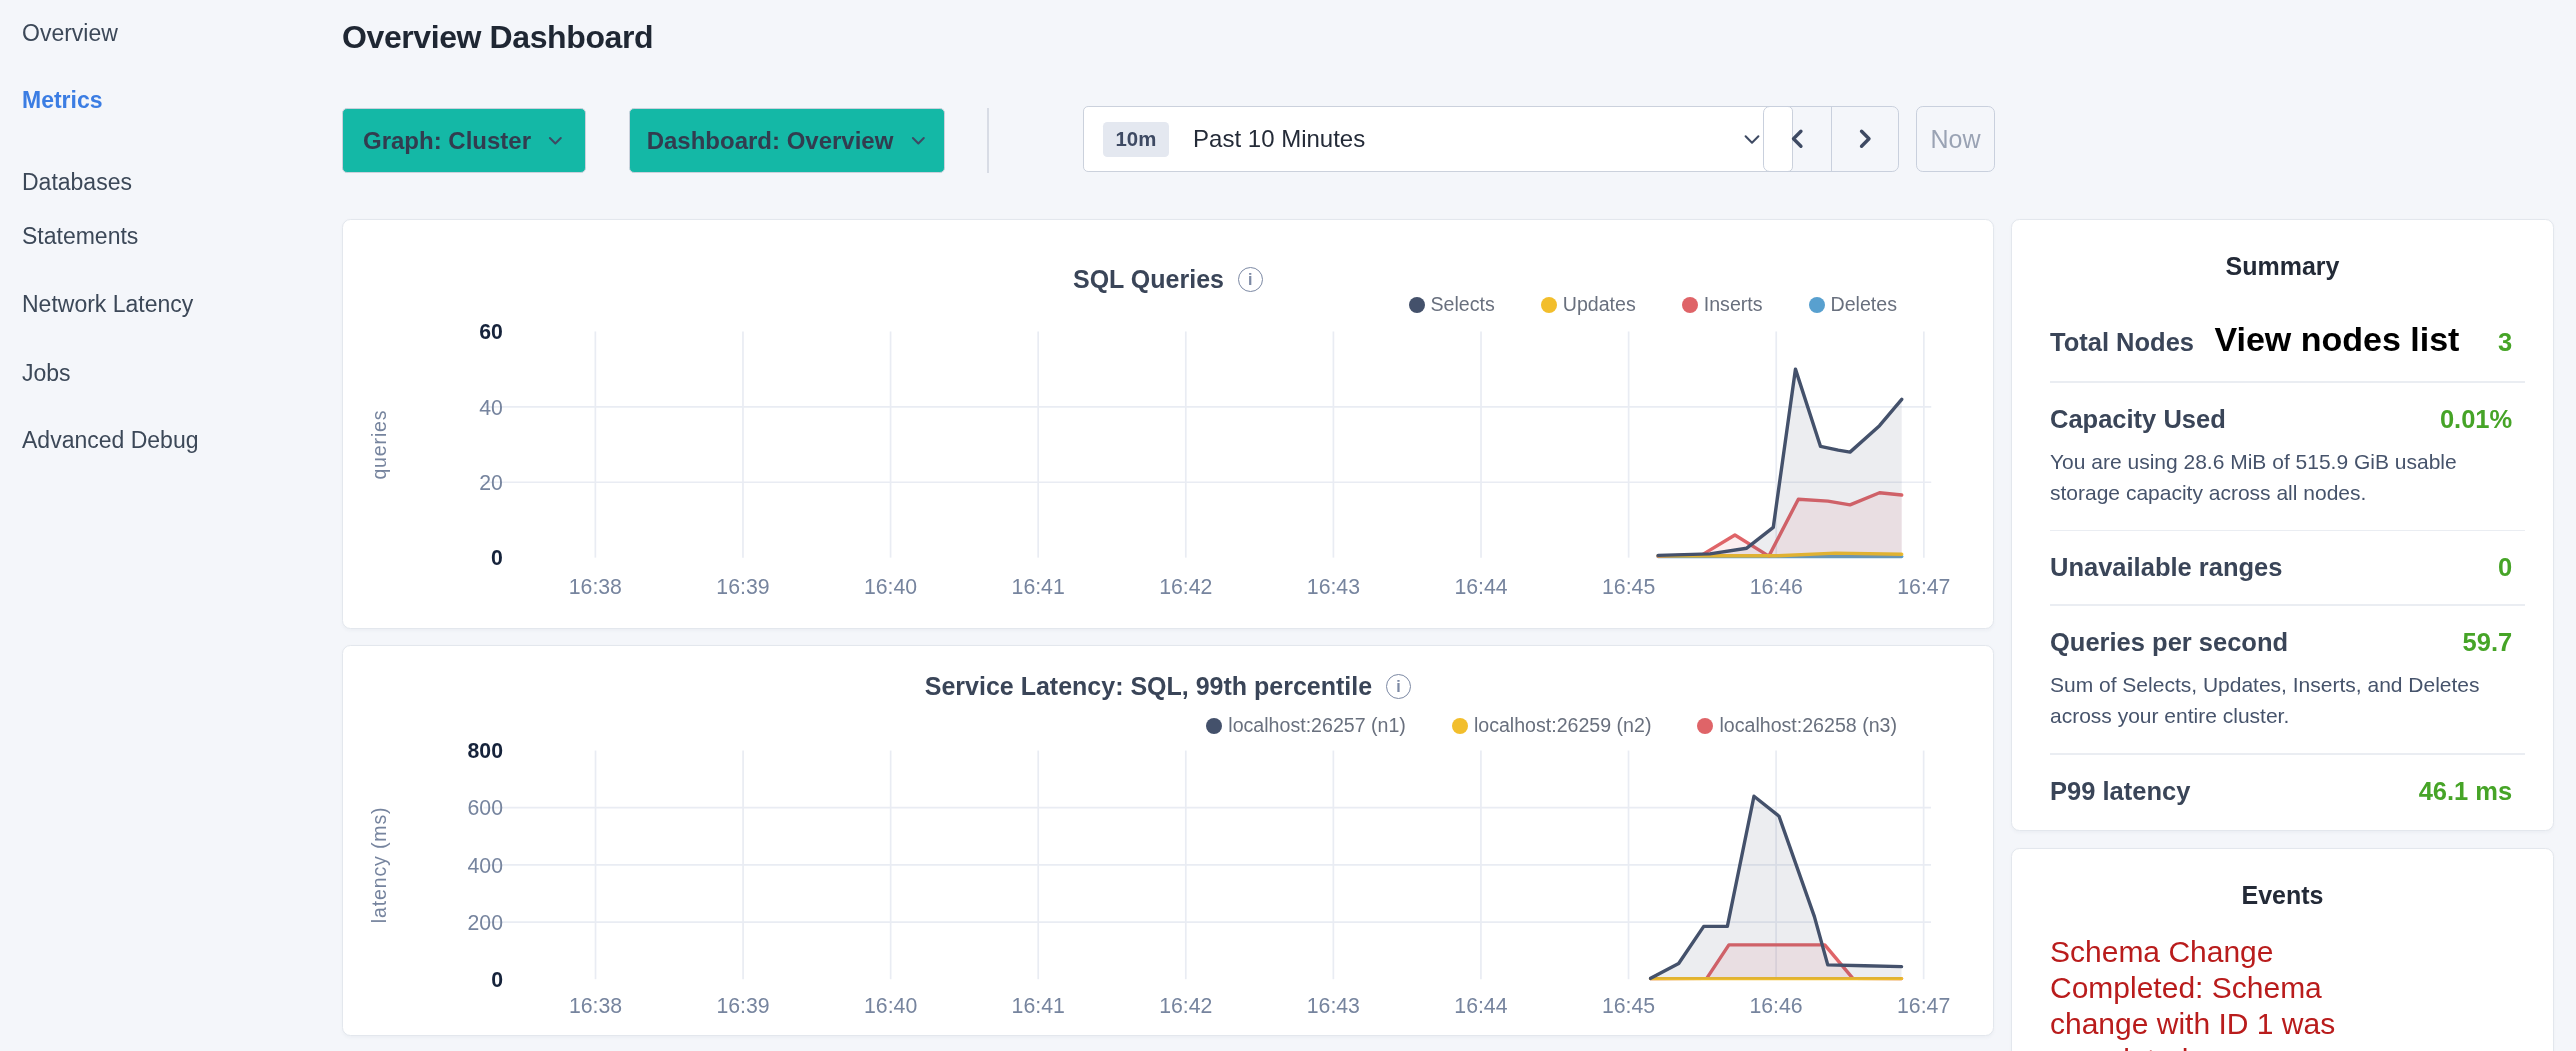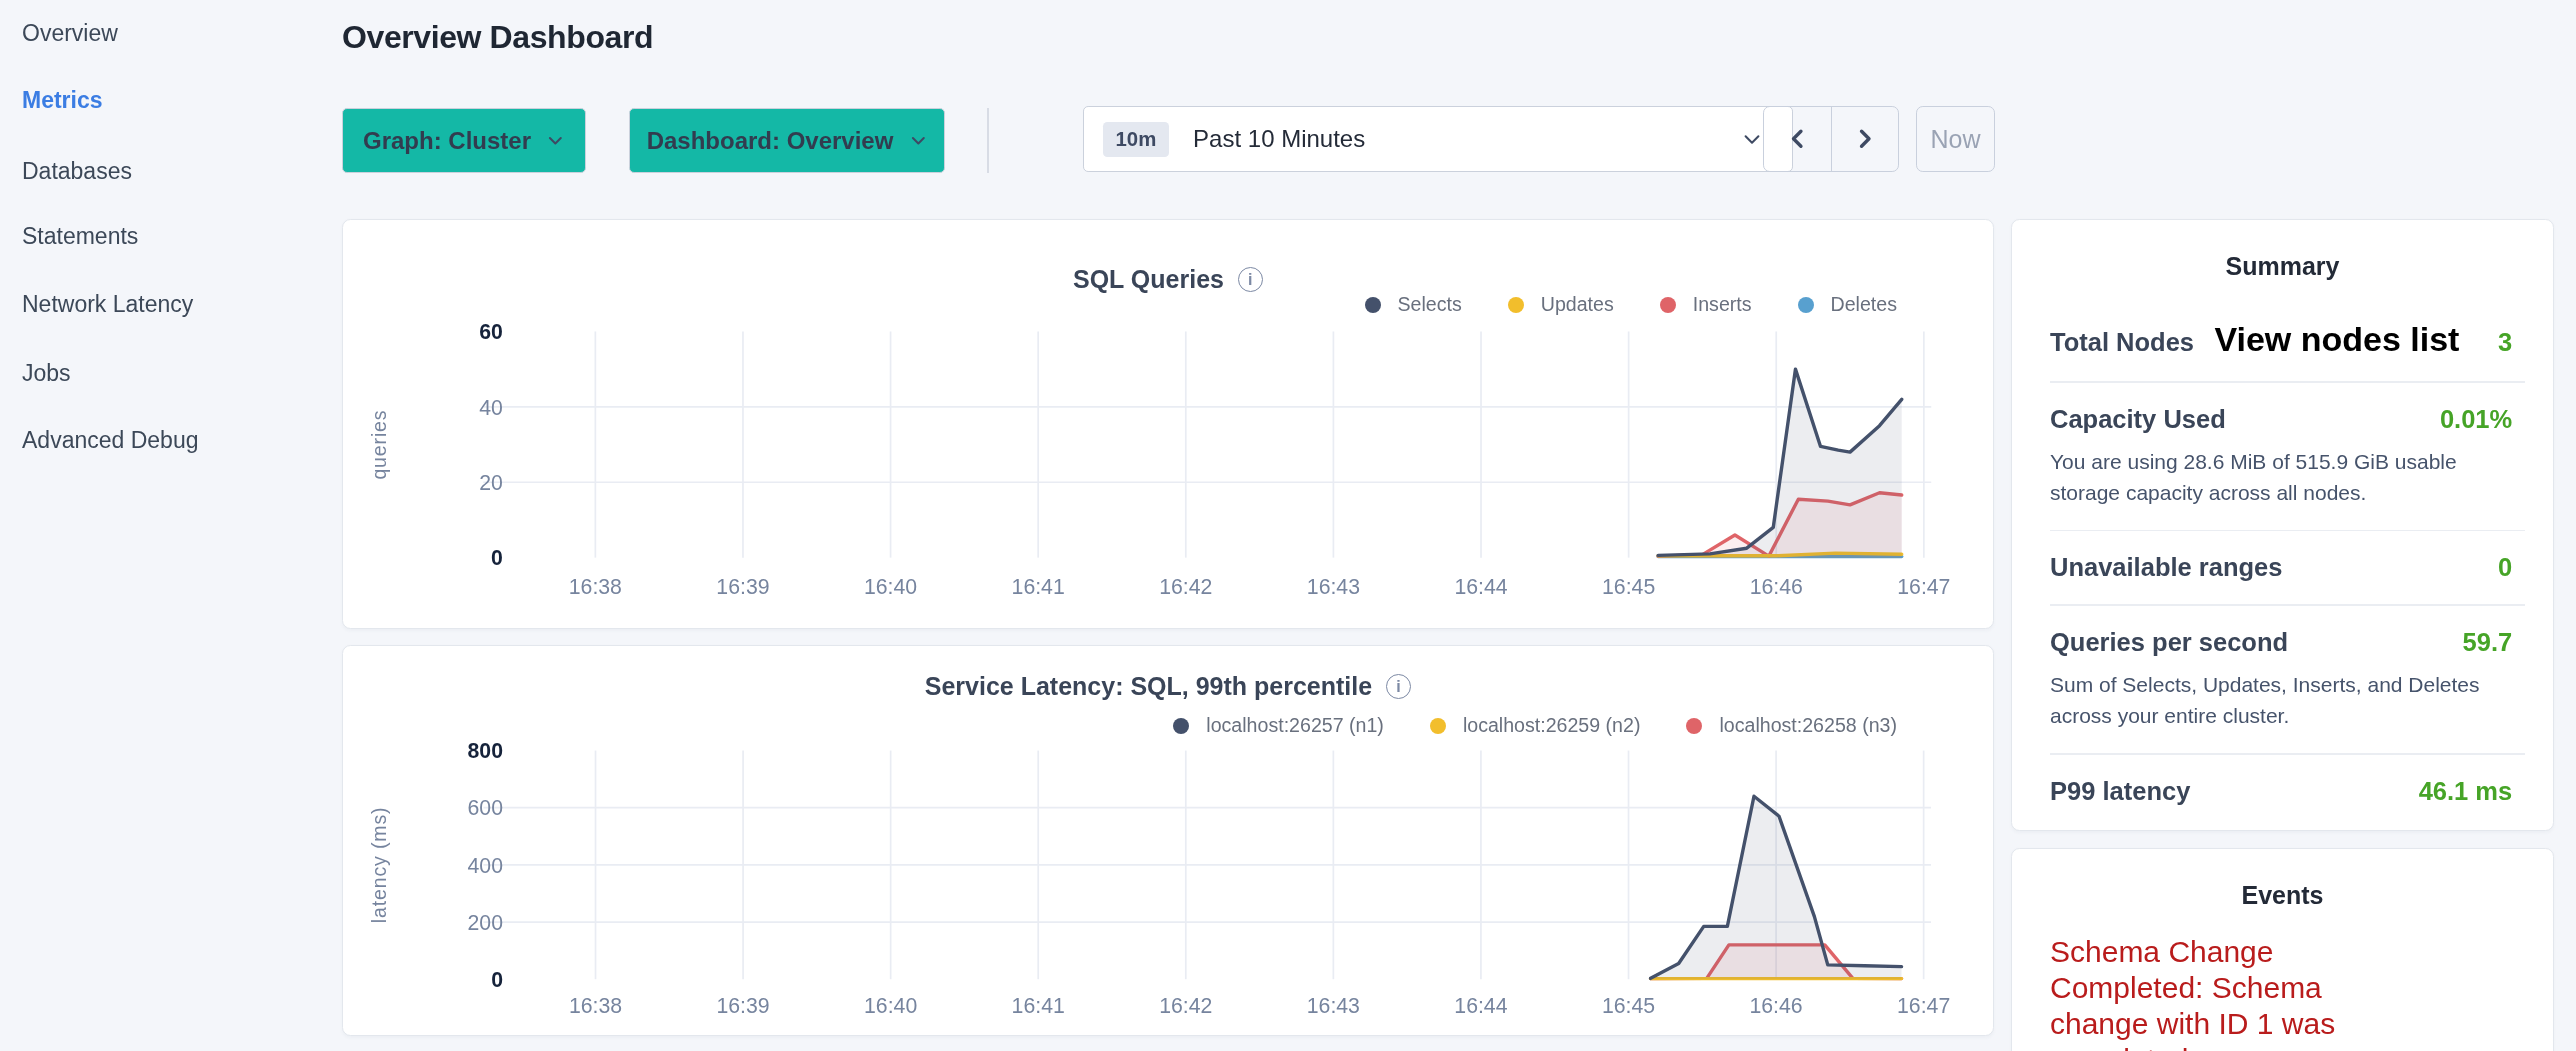--- a/index.html
+++ b/index.html
@@ -75,21 +75,21 @@
   #chart-card-2 .chart-title-row{top:26px;text-align:center;}
   .chart-title{font-size:25px;font-weight:bold;color:#3A4558;}
   .info-icon{
     width:25.5px;height:25.5px;border:1.7px solid #7C89A4;border-radius:50%;
     display:inline-flex;align-items:center;justify-content:center;
     color:#7C89A4;font-size:16px;font-weight:bold;box-sizing:border-box;cursor:pointer;
   }
   .legend{position:absolute;right:96px;display:flex;gap:46px;align-items:center;}
   #chart-card-1 .legend{top:73px;}
   #chart-card-2 .legend{top:68px;}
-  .legend-item{display:flex;align-items:center;gap:17px;cursor:pointer;}
+  .legend-item{display:flex;align-items:center;gap:6px;cursor:pointer;}
   .legend-dot{width:16px;height:16px;border-radius:50%;}
   .legend-label{font-size:19.6px;color:#69707E;white-space:nowrap;}
   .chart-svg{position:absolute;left:0;top:0;}
   
   .tick{font-family:"Liberation Sans",sans-serif;font-size:25px;fill:#76849E;}
   .tick.strong{fill:#16233B;font-weight:bold;}
   .axis-title{font-family:"Liberation Sans",sans-serif;font-size:23px;fill:#76849E;letter-spacing:1px;}
   
   .panel-title{
     position:absolute;top:32px;left:0;right:0;text-align:center;
@@ -106,21 +106,21 @@
   .event-item{position:absolute;left:38px;top:85px;}
   .event-text{font-size:30px;color:#b91c1c;line-height:36px;width:374px;}
   .event-time{font-size:20.4px;color:#4A5568;margin-top:6.8px;}
 </style>
 </head>
 <body>
 
 <nav class="sidebar" id="sidebar">
     <div class="side-item" style="top: 14.5px;">Overview</div>
     <div class="side-item active" style="top: 82px;">Metrics</div>
-    <div class="side-item" style="top: 153px;">Databases</div>
+    <div class="side-item" style="top: 164px;">Databases</div>
     <div class="side-item" style="top: 218px;">Statements</div>
     <div class="side-item" style="top: 286px;">Network Latency</div>
     <div class="side-item" style="top: 355px;">Jobs</div>
     <div class="side-item" style="top: 422px;">Advanced Debug</div>
   </nav>
 
 <h1 class="page-title">Overview Dashboard</h1>
 
 <div class="dropdown dd-graph">
   <span class="dd-label">Graph: Cluster</span>

